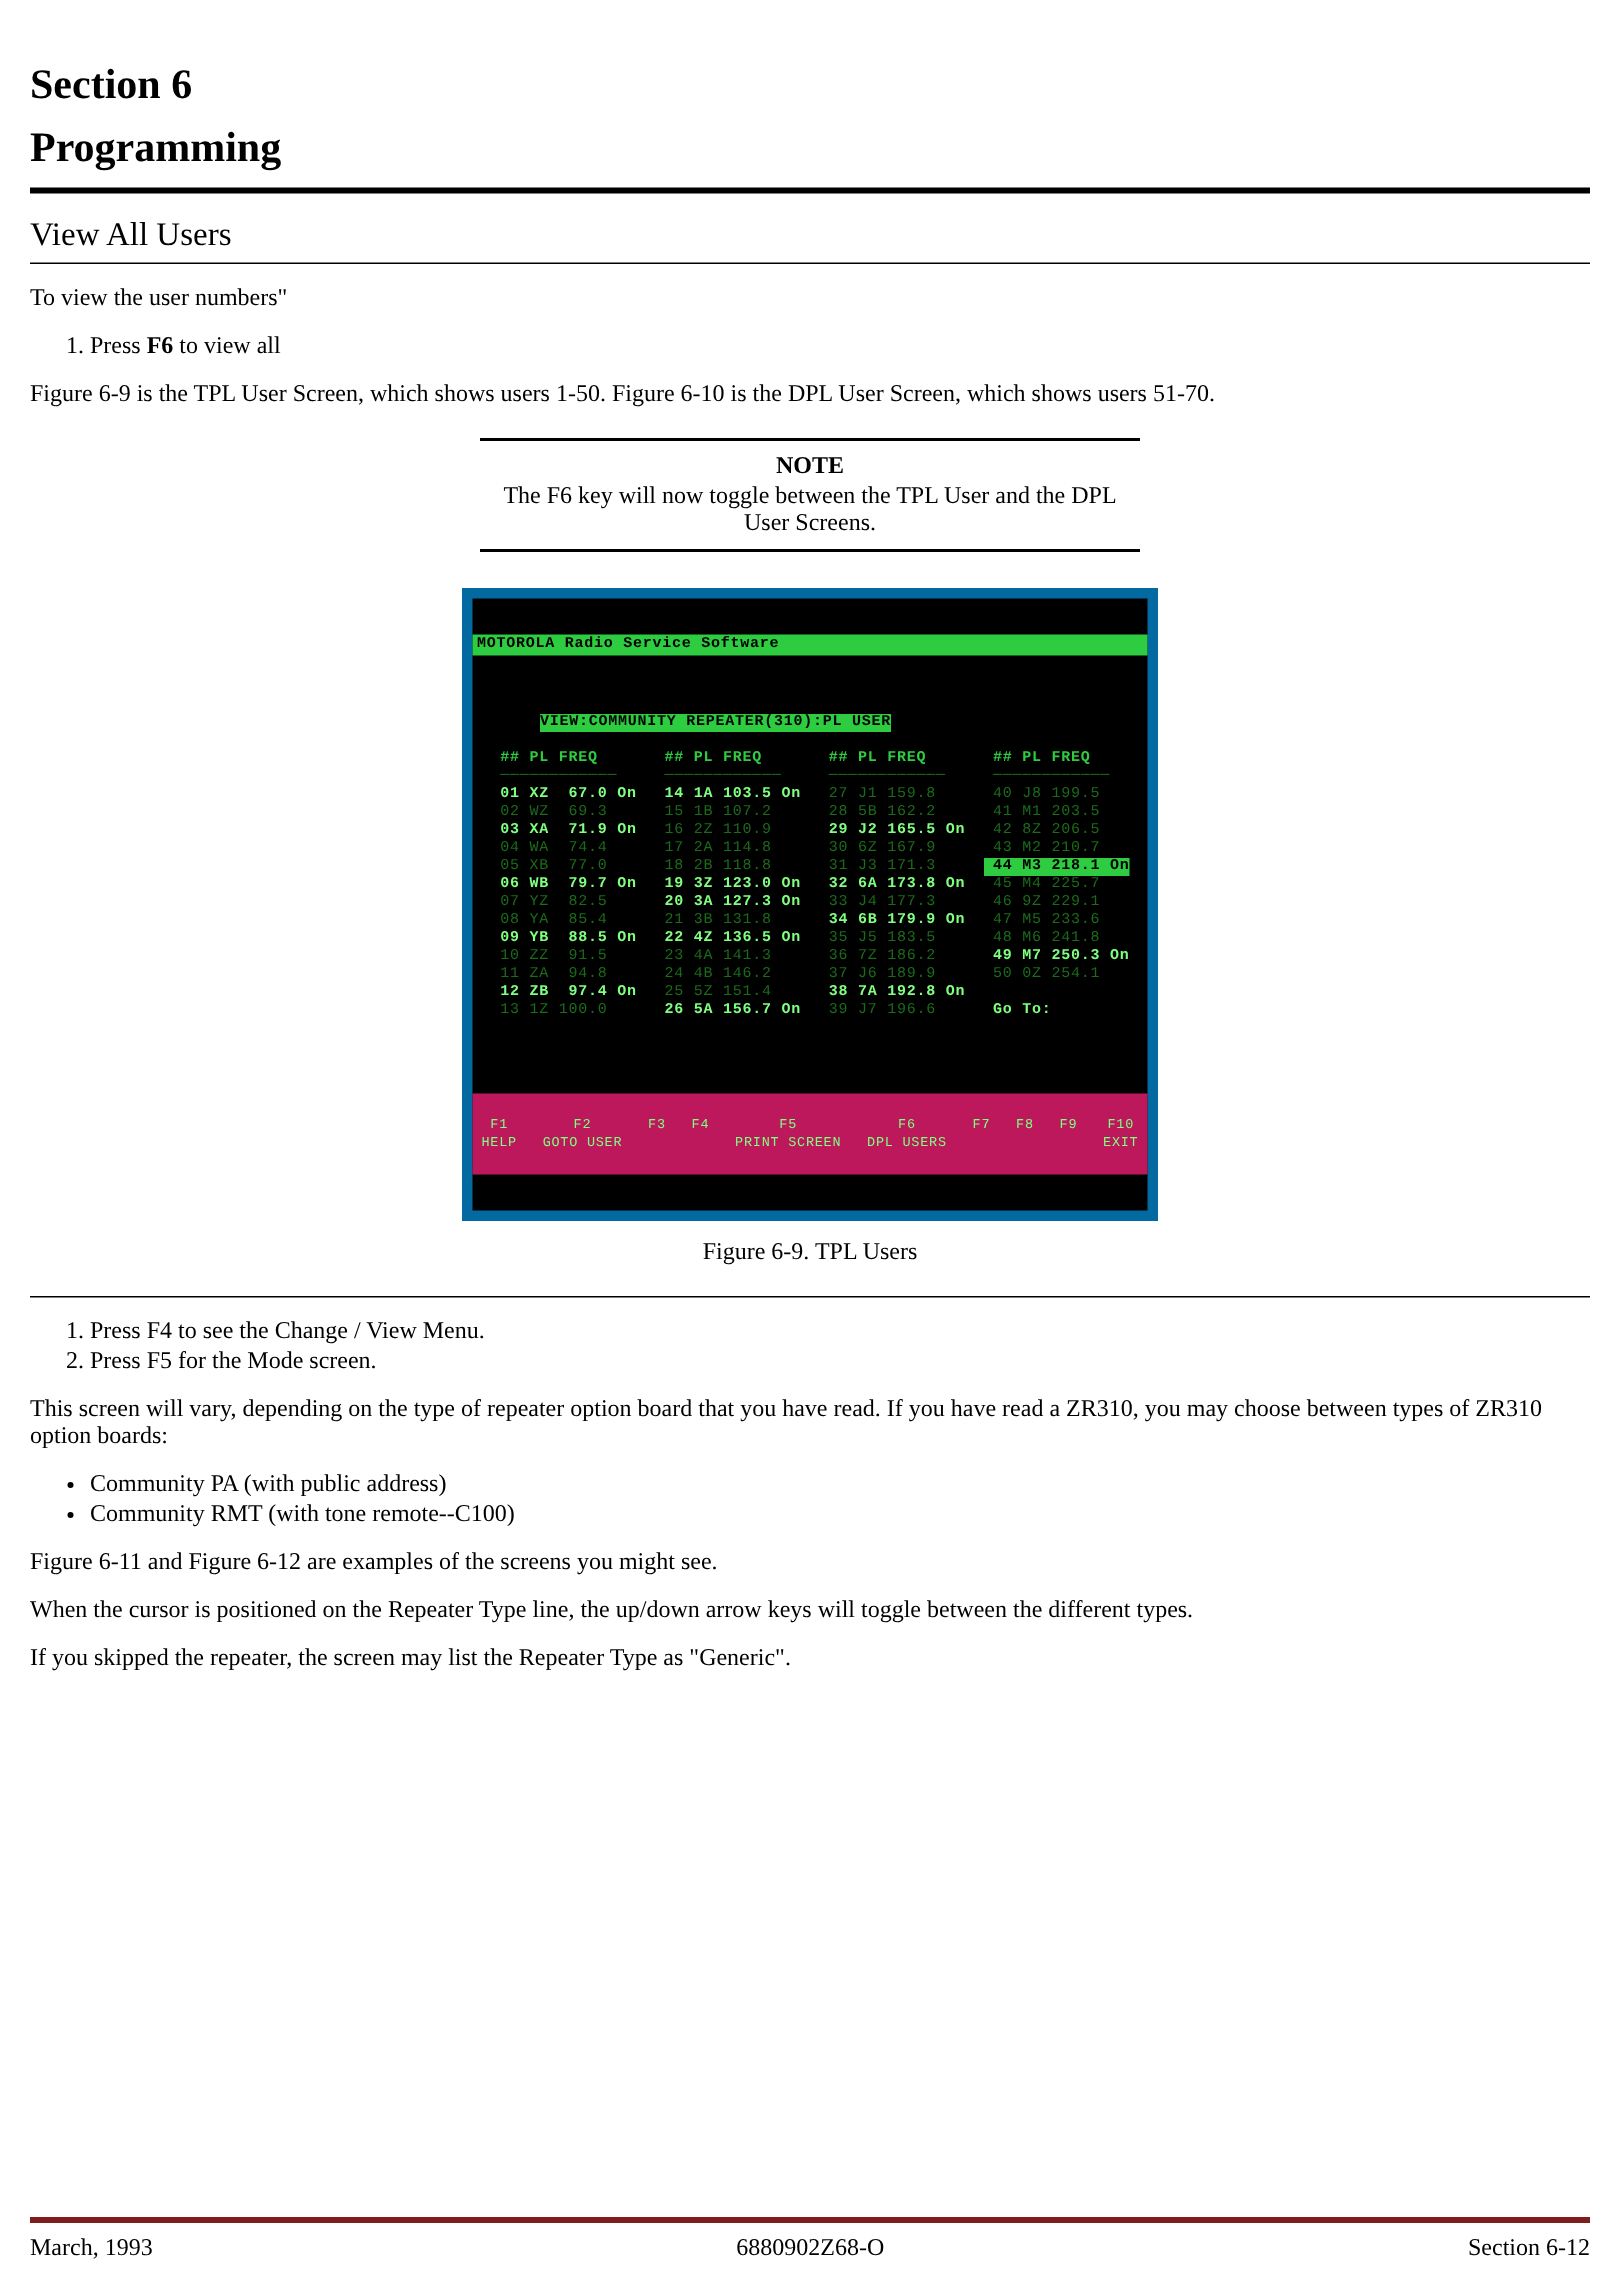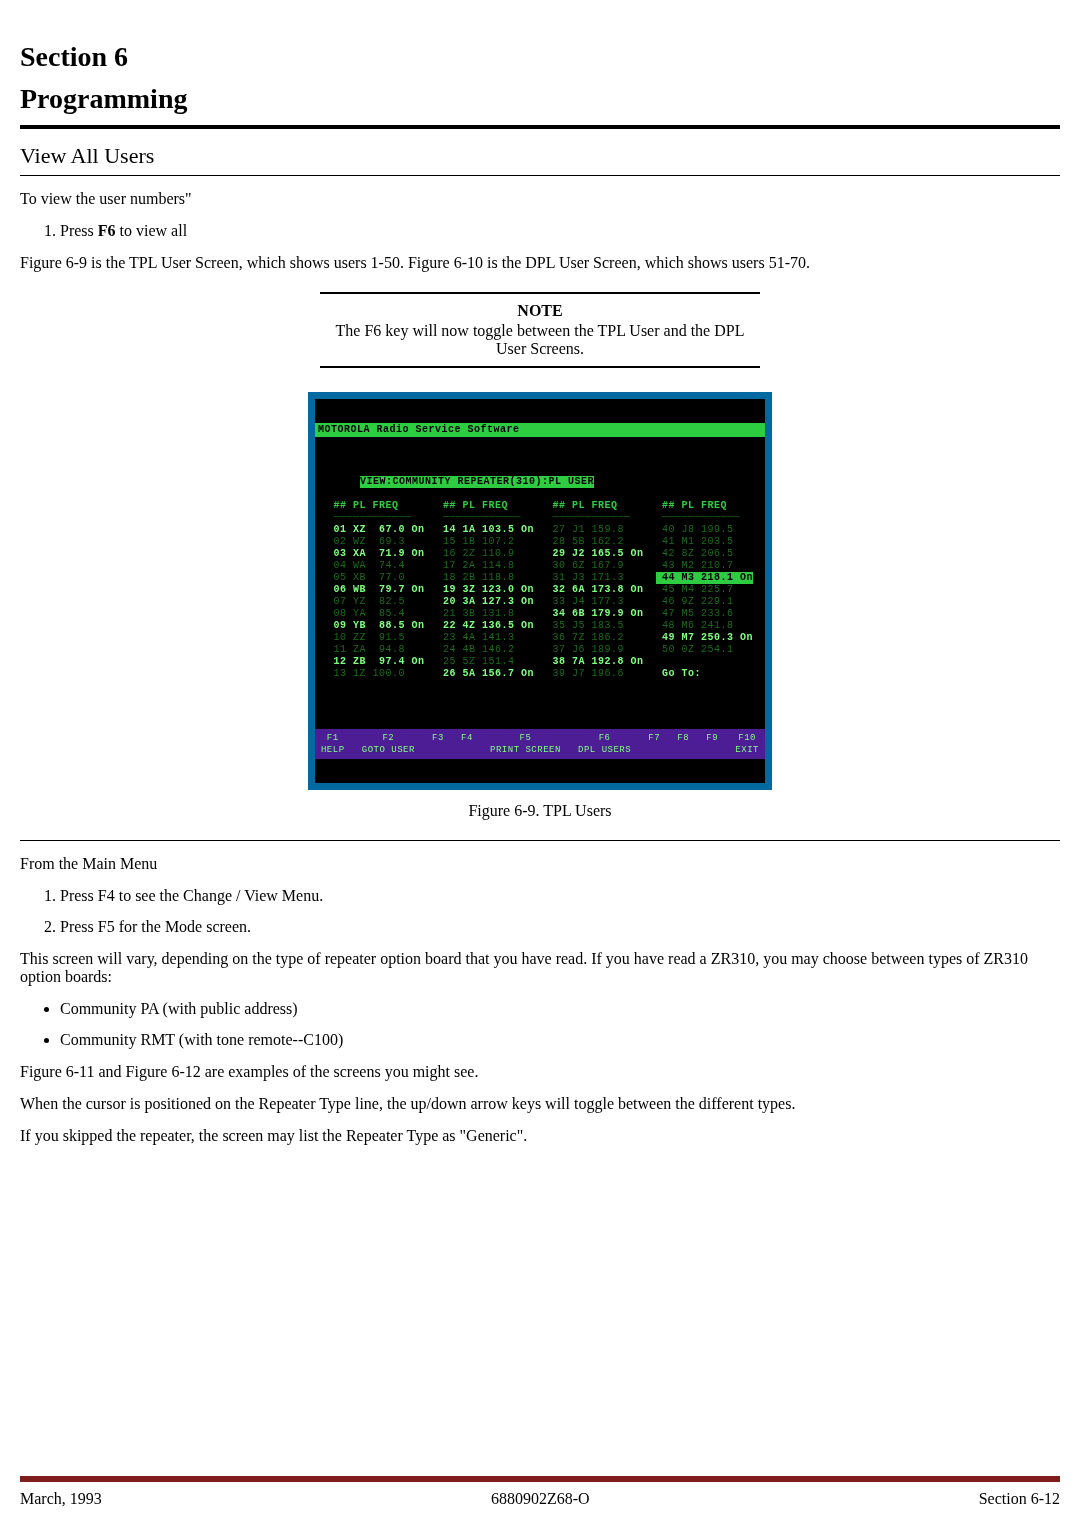--- a/index.html
+++ b/index.html
@@ -33,21 +33,21 @@
     margin: 6px 0 12px 0;
   }
   h2.subhead {
     font-size: 22px;
     font-weight: normal;
     margin: 6px 0 4px 0;
   }
   p { margin: 14px 0; }
   ol { margin: 14px 0 14px 40px; }
   ul { margin: 14px 0 14px 40px; font-family: Liberation Serif, serif; }
-  li { margin: 13px 0; }
+  li { margin: 2px 0; }
   .note-box {
     width: 440px;
     margin: 20px auto 24px auto;
     text-align: center;
   }
   .note-rule {
     border: none;
     border-top: 2px solid #000;
     margin: 0;
   }
@@ -98,33 +98,33 @@
     padding: 0 6px;
   }
   .term-hdr {
     color: #2ecc40;
     font-weight: bold;
   }
   .term-row { color: #1a6b1a; }
   .term-hi { color: #7fff7f; font-weight: bold; }
   .term-hi-bg { background: #2ecc40; color: #000; font-weight: bold; }
   .term-funcbar {
-    background: #4c1d95;
+    background: #be185d;
     color: #7fff7f;
-    padding: 3px 6px;
+    padding: 15px 6px;
     font-size: 9px;
     width: 100%;
     display: flex;
     justify-content: space-between;
   }
   .footer {
     display: flex;
     justify-content: space-between;
     font-size: 16px;
-    border-top: 6px solid #7f1d1d;
+    border-top: 4px solid #7f1d1d;
     padding-top: 8px;
     margin-top: 40px;
   }
 </style>
 </head>
 <body>
 
 <div class="main-content">
 
 <div class="section-title">Section 6</div>
@@ -169,21 +169,20 @@
  </div><div style="white-space: pre;">F8
  </div><div style="text-align: center; white-space: pre;">F9
  </div><div style="text-align: center; white-space: pre;">F10
 EXIT</div></div>
   </div>
   <div class="fig-caption">Figure 6-9. TPL Users</div>
 </div>
 
 <hr class="thin-rule">
 
-<p>From the Main Menu</p>
 
 <ol>
   <li>Press F4 to see the Change / View Menu.</li>
   <li>Press F5 for the Mode screen.</li>
 </ol>
 
 <p>This screen will vary, depending on the type of repeater option board that you have read. If you have read a ZR310, you may choose between types of ZR310 option boards:</p>
 
 <ul>
   <li>Community PA (with public address)</li>

